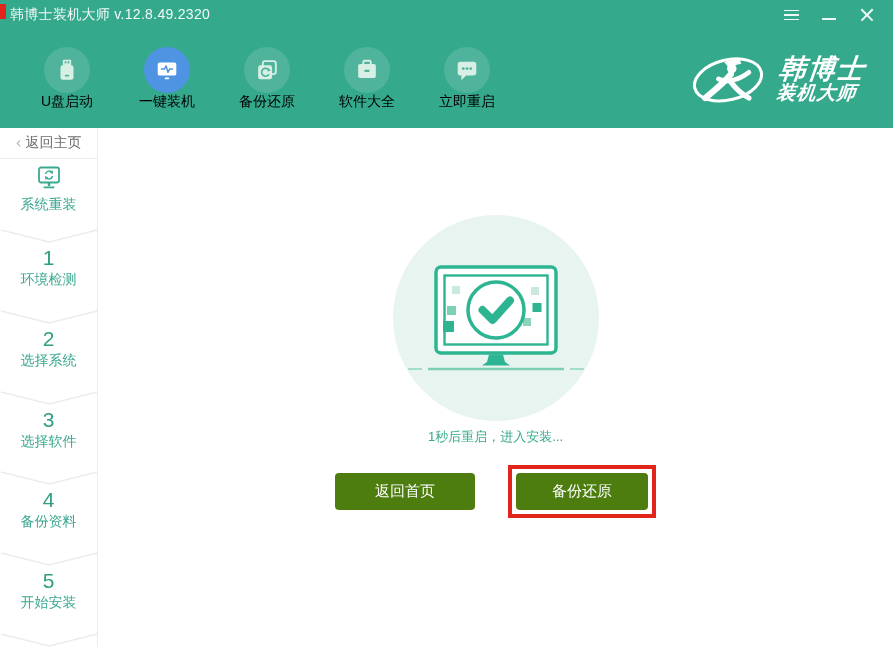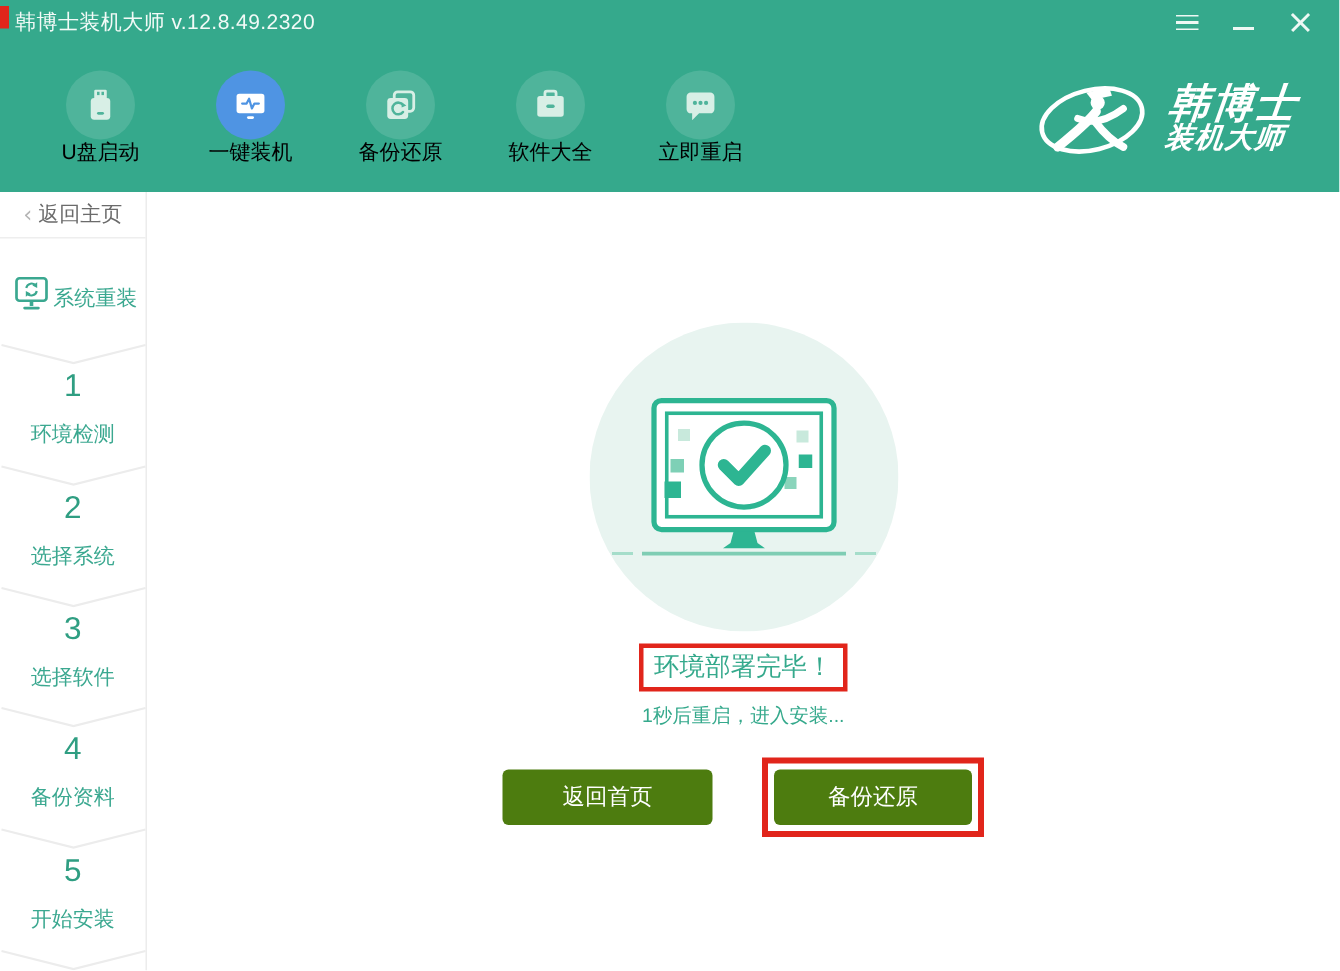--- a/index.html
+++ b/index.html
@@ -53,26 +53,26 @@
   .sidebar {
     width: 98px; flex: 0 0 auto; border-right: 1px solid #ececec; background: #fff;
     display: flex; flex-direction: column; align-items: stretch;
   }
   .back-row {
     height: 33px; display: flex; align-items: center; justify-content: center;
     border-bottom: 1px solid #eeeeee; cursor: pointer; color: #666;
   }
   .back-chevron { color: #b5b5b5; font-size: 15px; margin-right: 4px; font-family: "DejaVu Sans", sans-serif; }
   .back-label { font-size: 14px; color: #6b6b6b; text-align: right; }
-  .section-block { height: 72px; display: flex; flex-direction: row; align-items: center; justify-content: center; padding-top: 6px; }
+  .section-block { height: 72px; display: flex; flex-direction: column; align-items: center; justify-content: flex-start; padding-top: 6px; }
   .section-label { color: #3ba890; font-size: 14px; margin-top: 4px; }
   .chevron-div { height: 16px; display: block; }
   .step { height: 69px; display: flex; flex-direction: column; align-items: center; padding-top: 2px; }
   .step-num { color: #2f9e82; font-size: 21px; line-height: 26px; }
-  .step-label { color: #3ba890; font-size: 14px; margin-top: 10px; text-align: right; }
+  .step-label { color: #3ba890; font-size: 14px; margin-top: 0; text-align: right; }
 
   
   .main { flex: 1 1 auto; background: #fff; display: flex; flex-direction: column; align-items: center; }
   .illustration { margin-top: 87px; width: 206px; height: 206px; }
   .status-annotation {
     margin-top: 8px; border: 3px solid #e1251b; padding: 1px 7px 2px 7px; display: inline-block;
   }
   .status-text { color: #35a98c; font-size: 17px; }
   .countdown { margin-top: 7px; color: #35a98c; font-size: 13px; }
   .btn-row { margin-top: 19px; display: flex; align-items: center; gap: 33px; }
@@ -271,23 +271,20 @@
         <rect x="139.5" y="88" width="9" height="9" fill="#2db592"></rect>
         <rect x="130" y="103" width="8" height="8" fill="#8ad4bb"></rect>
         <circle cx="103" cy="95" r="28" fill="#ffffff" stroke="#2db592" stroke-width="3.5"></circle>
         <path d="M 89.5 95 L 99.5 105 L 117 85.5" fill="none" stroke="#2db592" stroke-width="8" stroke-linecap="round" stroke-linejoin="round"></path>
         <polygon points="96,139.5 110,139.5 112,147 117,150.5 89,150.5 94,147" fill="#2db592"></polygon>
         <line x1="35" y1="154" x2="171" y2="154" stroke="#7fcdb4" stroke-width="2.5"></line>
         <line x1="15" y1="154" x2="29" y2="154" stroke="#a5ddca" stroke-width="2"></line>
         <line x1="177" y1="154" x2="191" y2="154" stroke="#a5ddca" stroke-width="2"></line>
       </svg>
 
-      <div class="status-annotation">
-        <span class="status-text">环境部署完毕！</span>
-      </div>
 
       <div class="countdown">1秒后重启，进入安装...</div>
 
       <div class="btn-row">
         <button class="btn">返回首页</button>
         <div class="restart-annotation">
           <button class="btn">备份还原</button>
         </div>
       </div>
 

